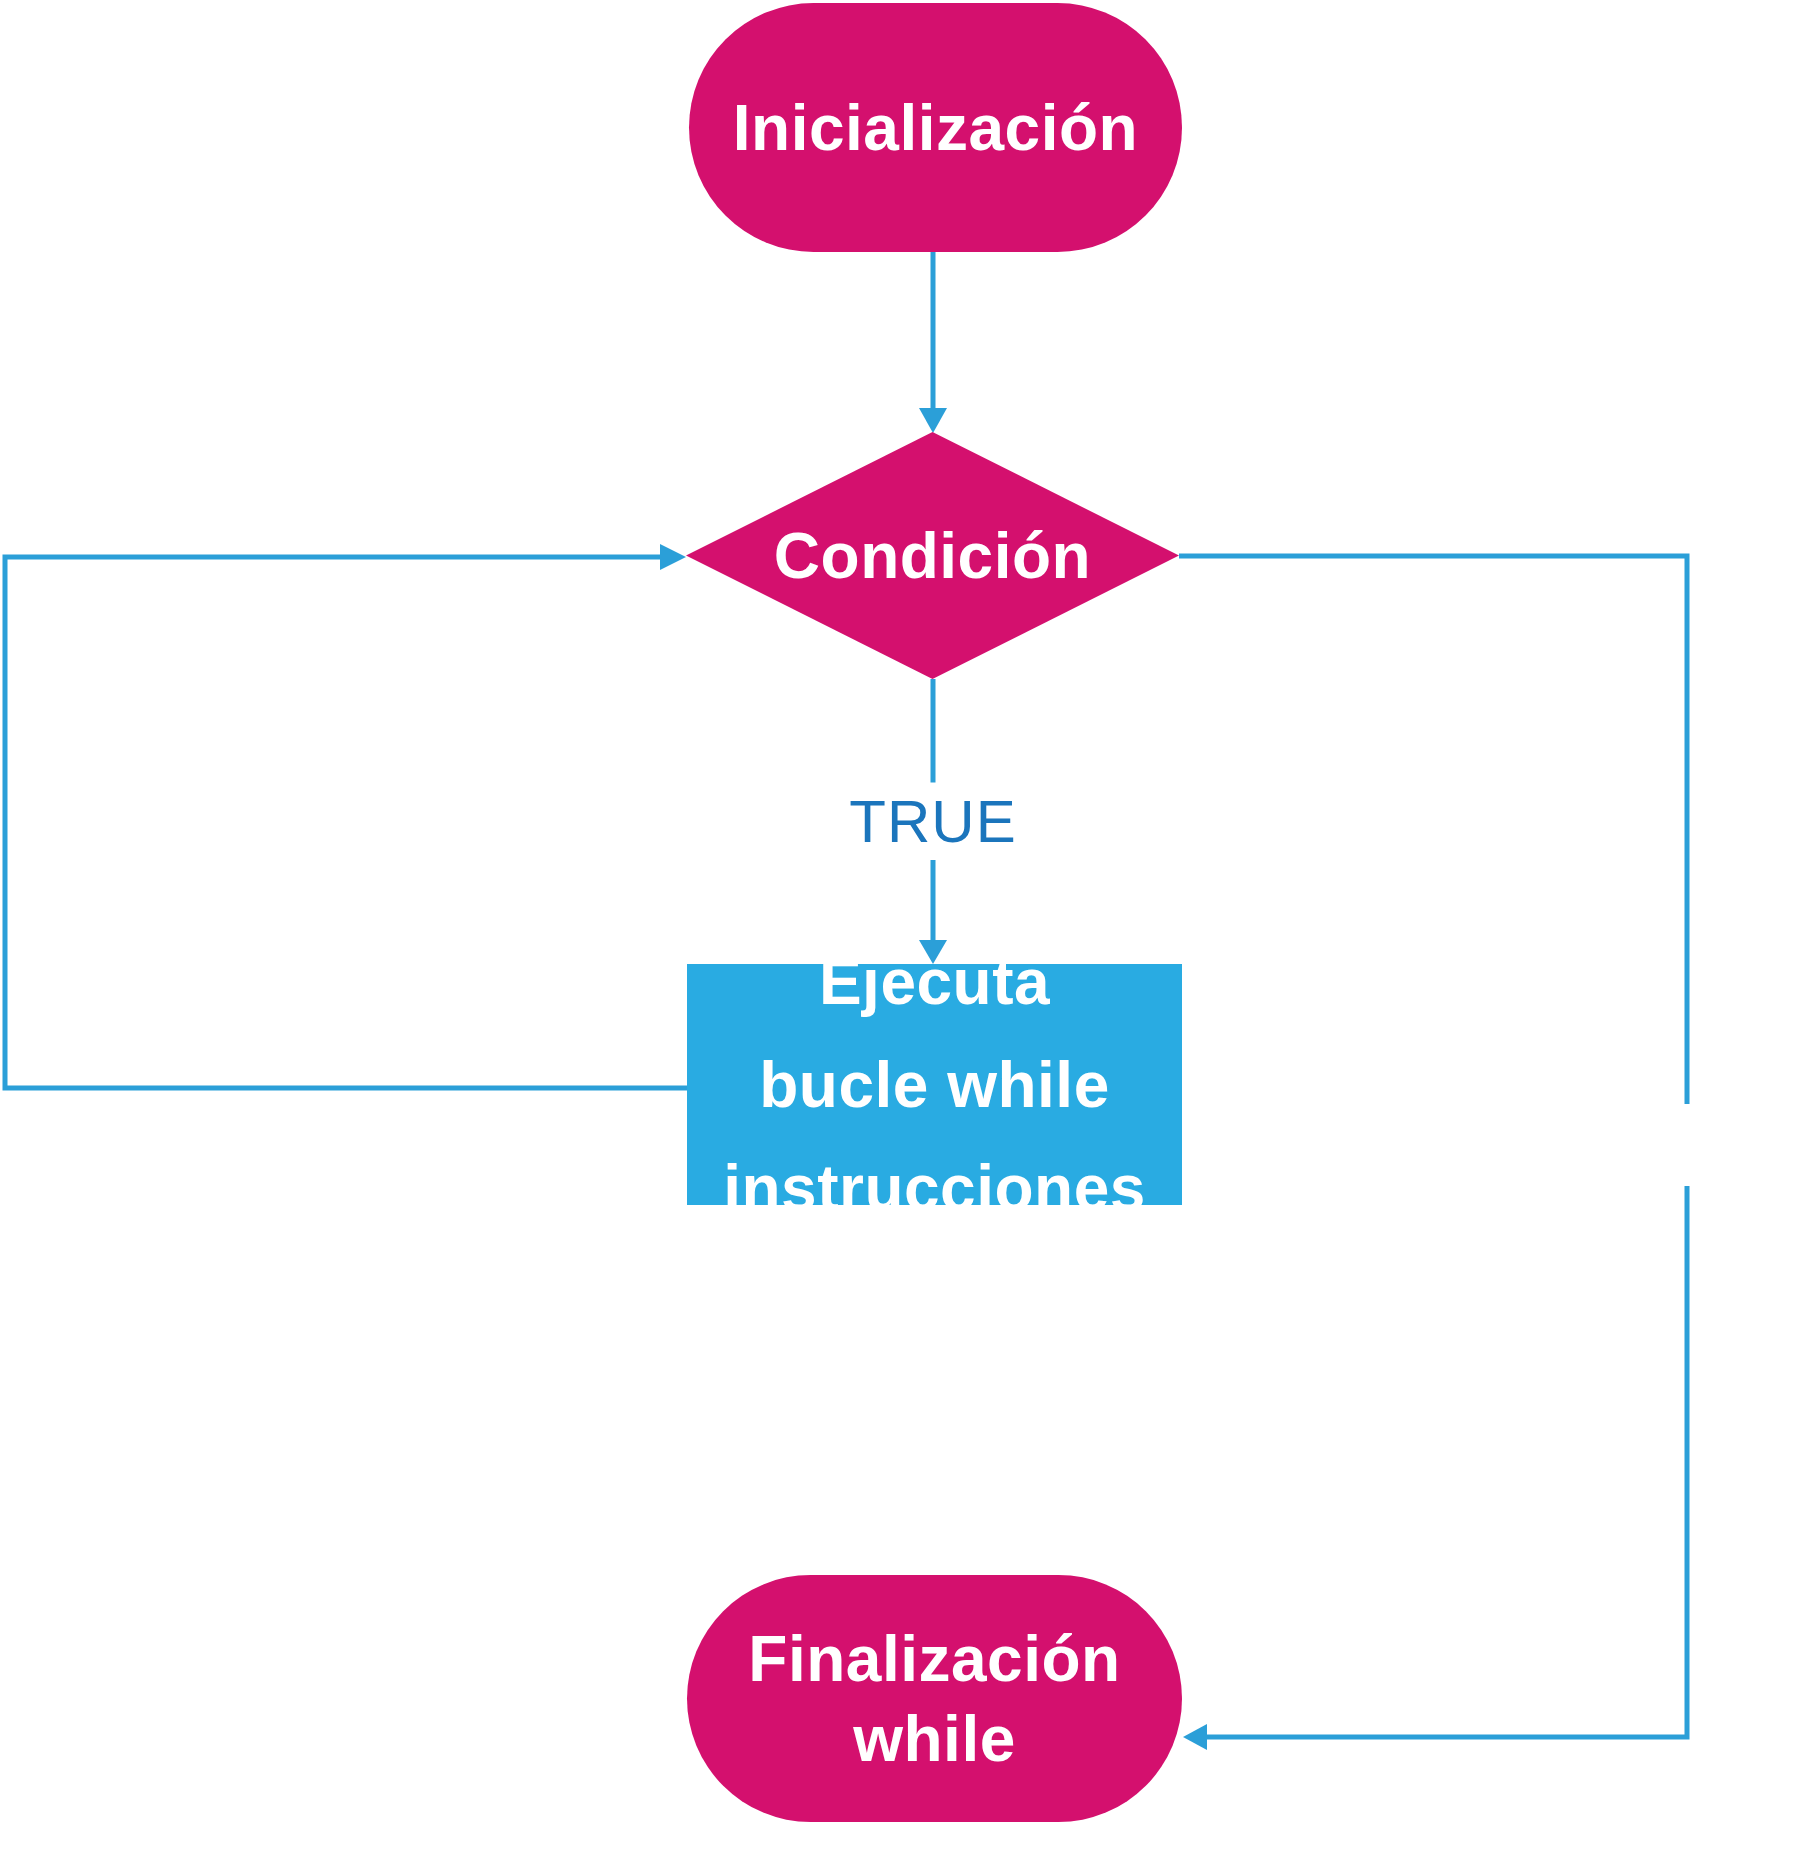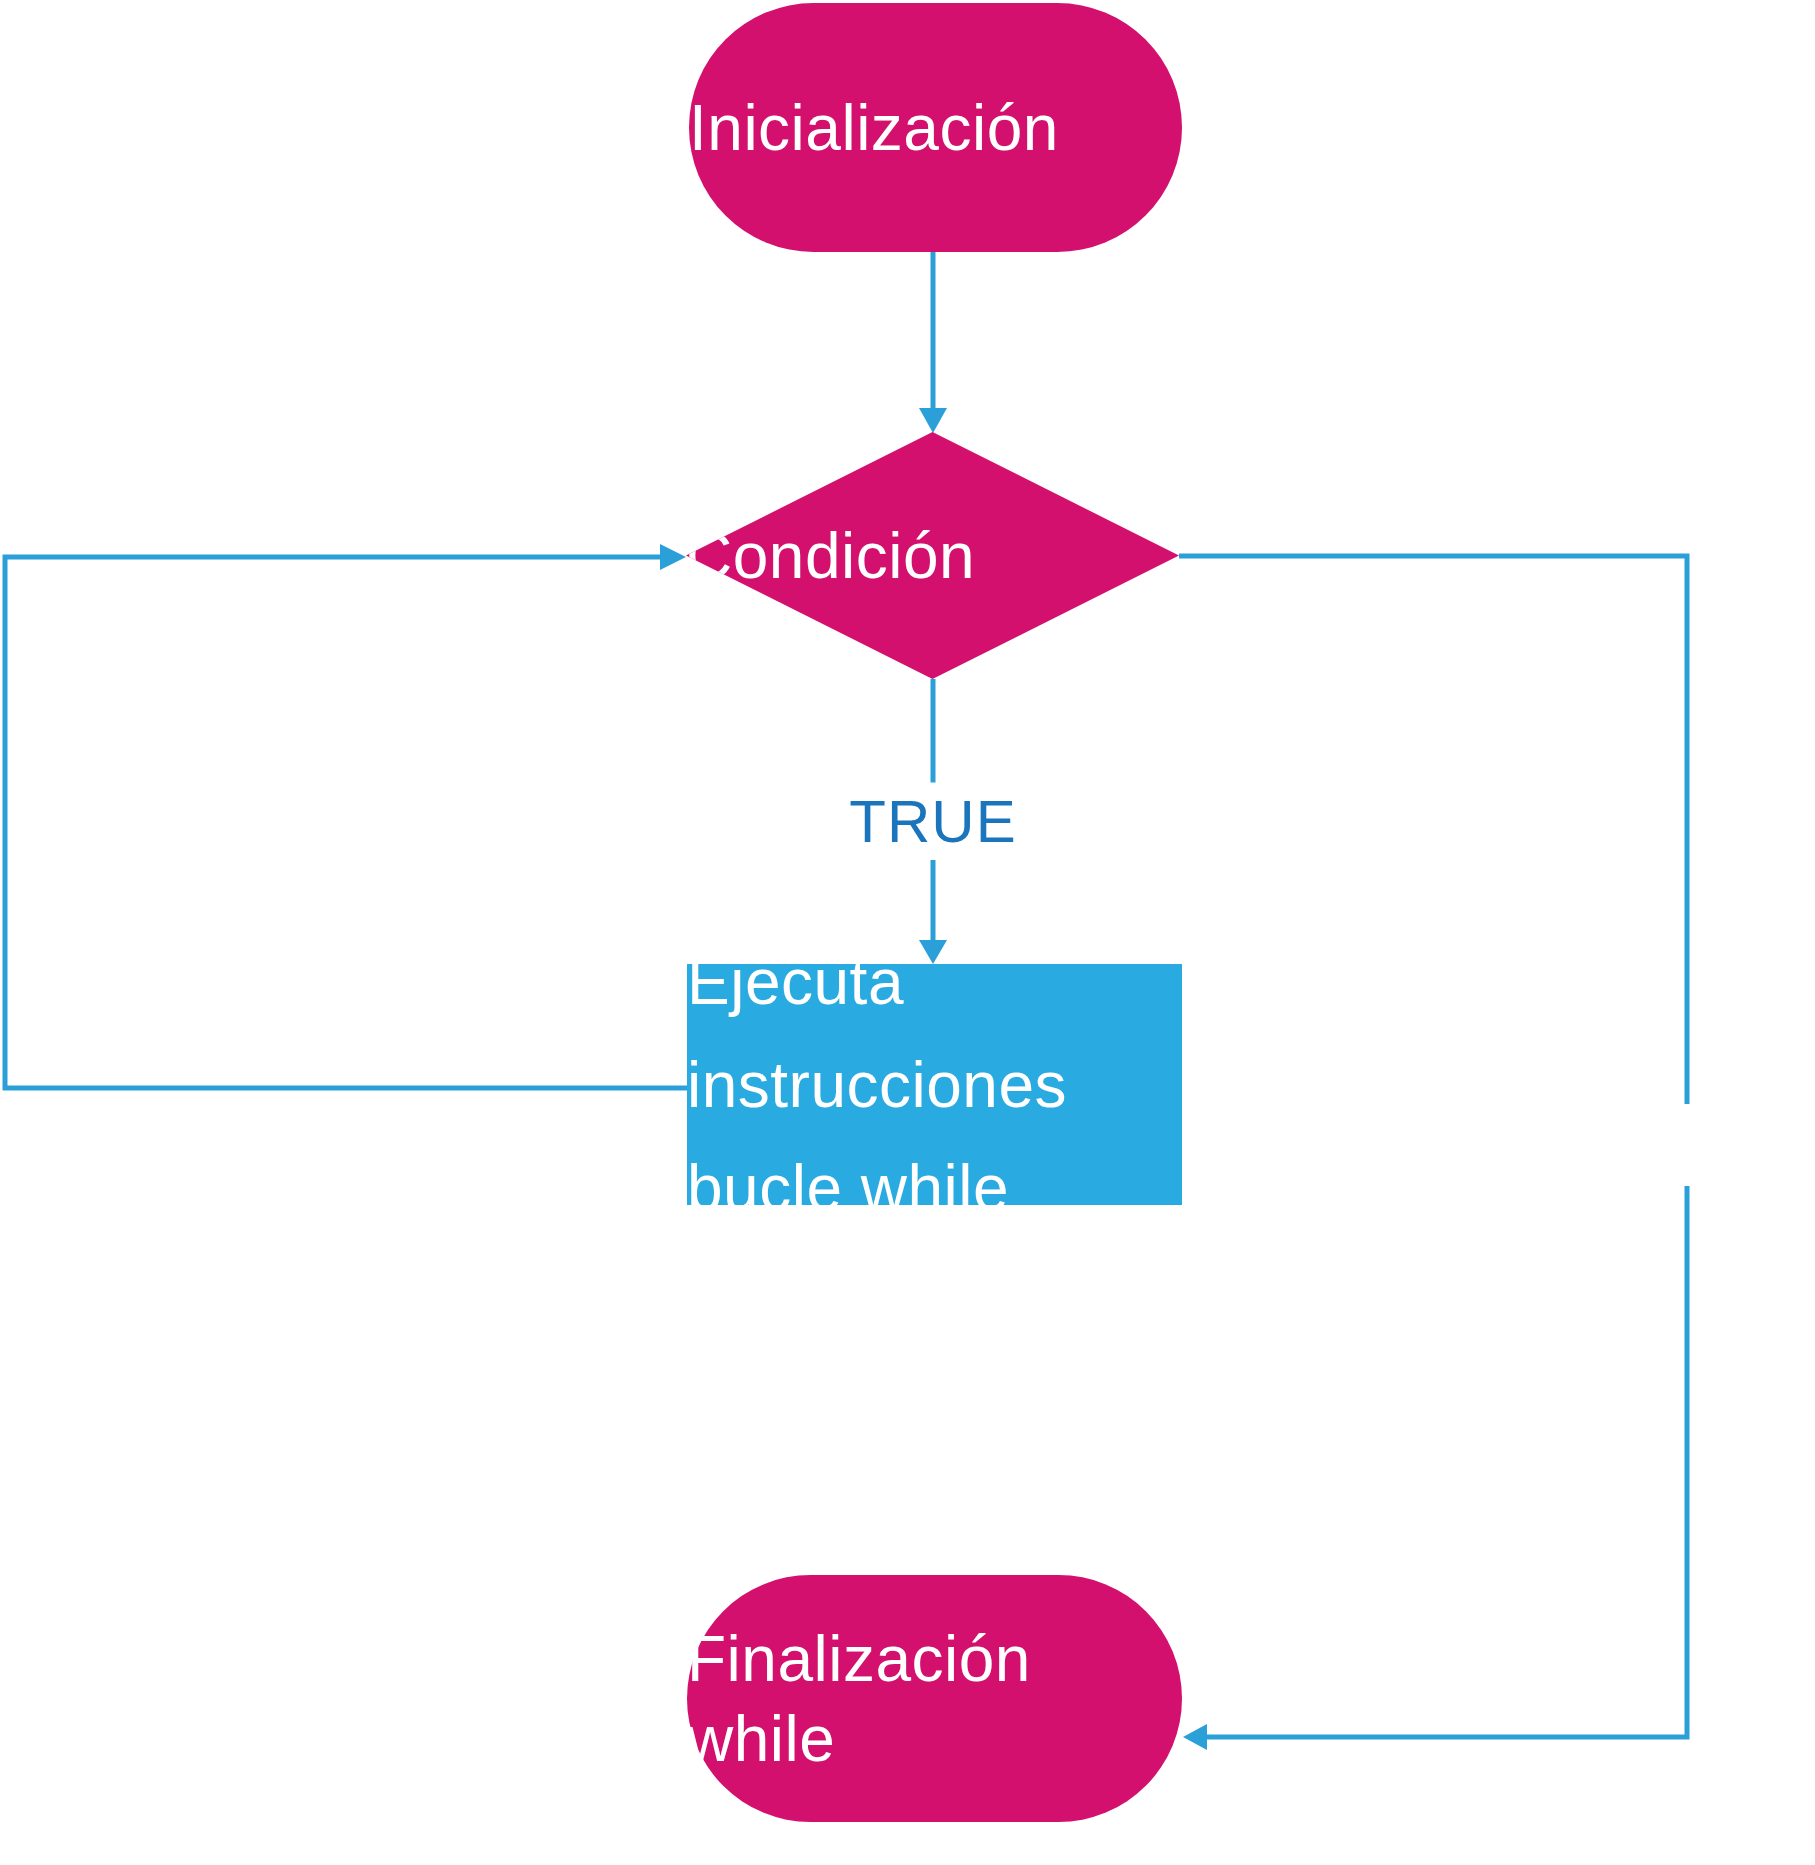--- a/index.html
+++ b/index.html
@@ -26,26 +26,26 @@
     position: absolute;
     left: 0; top: 0;
     width: 1815px; height: 1865px;
     z-index: 1;
   }
 
   .shape {
     position: absolute;
     display: flex;
     flex-direction: column;
-    align-items: flex-start;
+    align-items: center;
     justify-content: center;
     text-align: center;
     color: var(--shape-text);
     font-size: 64px;
-    font-weight: 400;
+    font-weight: 700;
     z-index: 2;
     letter-spacing: 0.5px;
   }
 
   .terminator {
     background: var(--magenta);
     border-radius: 200px;
   }
 
   .decision {
@@ -103,22 +103,22 @@
   <div id="node-start" class="shape terminator">
     <span>Inicialización</span>
   </div>
 
   <div id="node-condition" class="shape decision">
     <span>Condición</span>
   </div>
 
   <div id="node-process" class="shape process">
     <span>Ejecuta</span>
+    <span>bucle while</span>
     <span>instrucciones</span>
-    <span>bucle while</span>
   </div>
 
   <div id="node-end" class="shape terminator">
     <span>Finalización</span>
     <span>while</span>
   </div>
 
   <div id="label-true" class="edge-label">TRUE</div>
 
 

